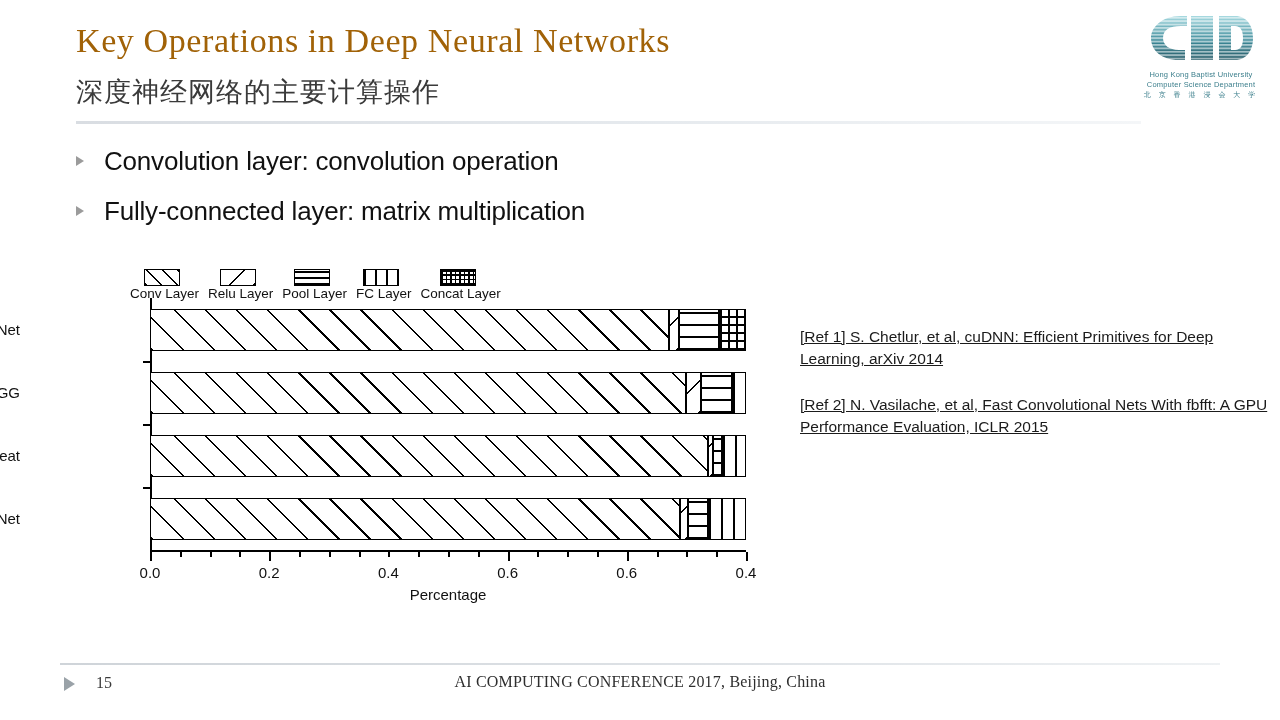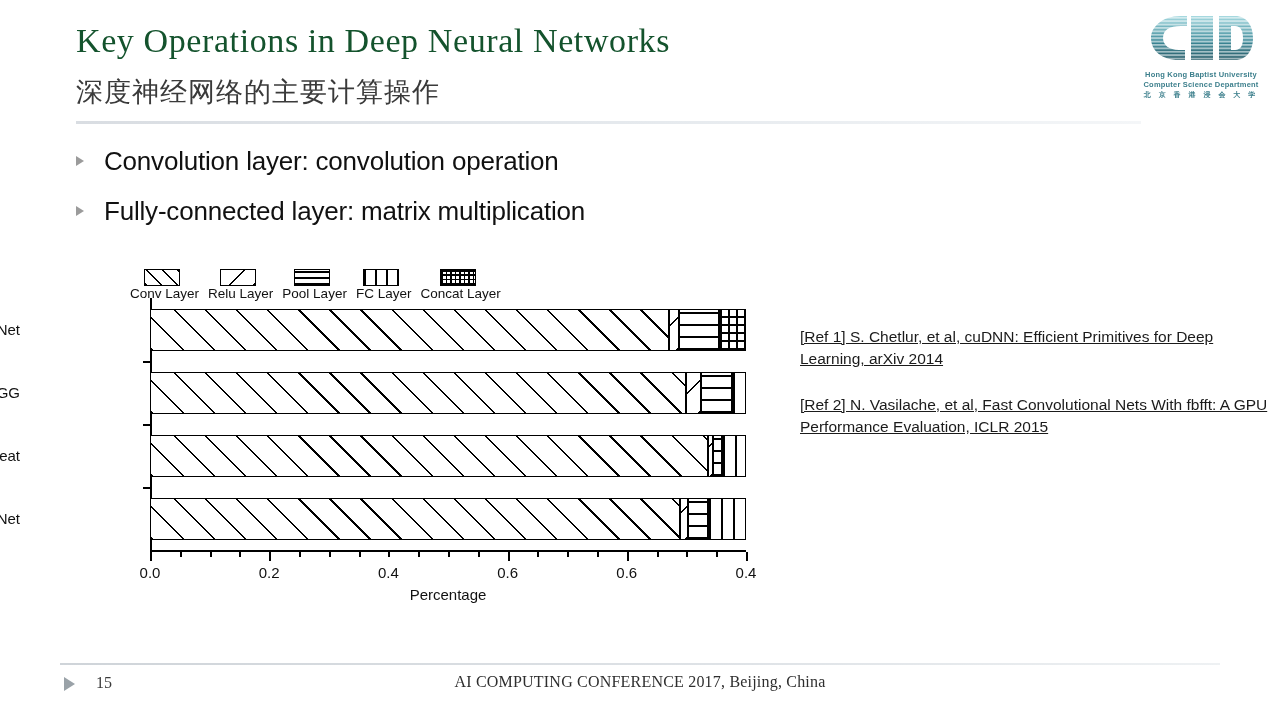--- a/index.html
+++ b/index.html
@@ -5,33 +5,33 @@
   html,body{margin:0;padding:0;}
   body{
     width:1280px;height:720px;background:#ffffff;overflow:hidden;
     font-family:"Liberation Sans",sans-serif;position:relative;
   }
   
   .slide-header{position:absolute;left:0;top:0;width:1280px;height:128px;}
   .title-en{
     position:absolute;left:76px;top:22px;
     font-family:"Liberation Serif",serif;
-    font-size:34px;color:#14532d;letter-spacing:.6px;white-space:nowrap;
+    font-size:34px;color:#a16207;letter-spacing:.6px;white-space:nowrap;
   }
   .title-cn{
     position:absolute;left:76px;top:74px;
     font-family:"Liberation Serif",serif;
     font-size:27px;color:#3a3a3a;letter-spacing:1px;white-space:nowrap;
   }
   .header-rule{
     position:absolute;left:76px;top:121px;width:1065px;height:3px;
     background:linear-gradient(to right,#d9dde2 0%,#e6eaee 55%,#f4f6f8 100%);
   }
   
-  .logo{position:absolute;left:1135px;top:8px;width:132px;height:92px;font-weight:bold;}
+  .logo{position:absolute;left:1135px;top:8px;width:132px;height:92px;}
   .logo-mark{position:absolute;left:12px;top:2px;width:108px;height:56px;}
   .logo-line1,.logo-line2,.logo-line3{
     position:absolute;left:0;width:132px;text-align:center;
     color:#3c7f8c;font-family:"Liberation Sans",sans-serif;
   }
   .logo-line1{top:62px;font-size:7.5px;letter-spacing:.2px;}
   .logo-line2{top:72px;font-size:7.5px;letter-spacing:.2px;}
   .logo-line3{top:82px;font-size:7px;letter-spacing:3px;}
   
   .bullets{position:absolute;left:70px;top:136px;width:760px;}

